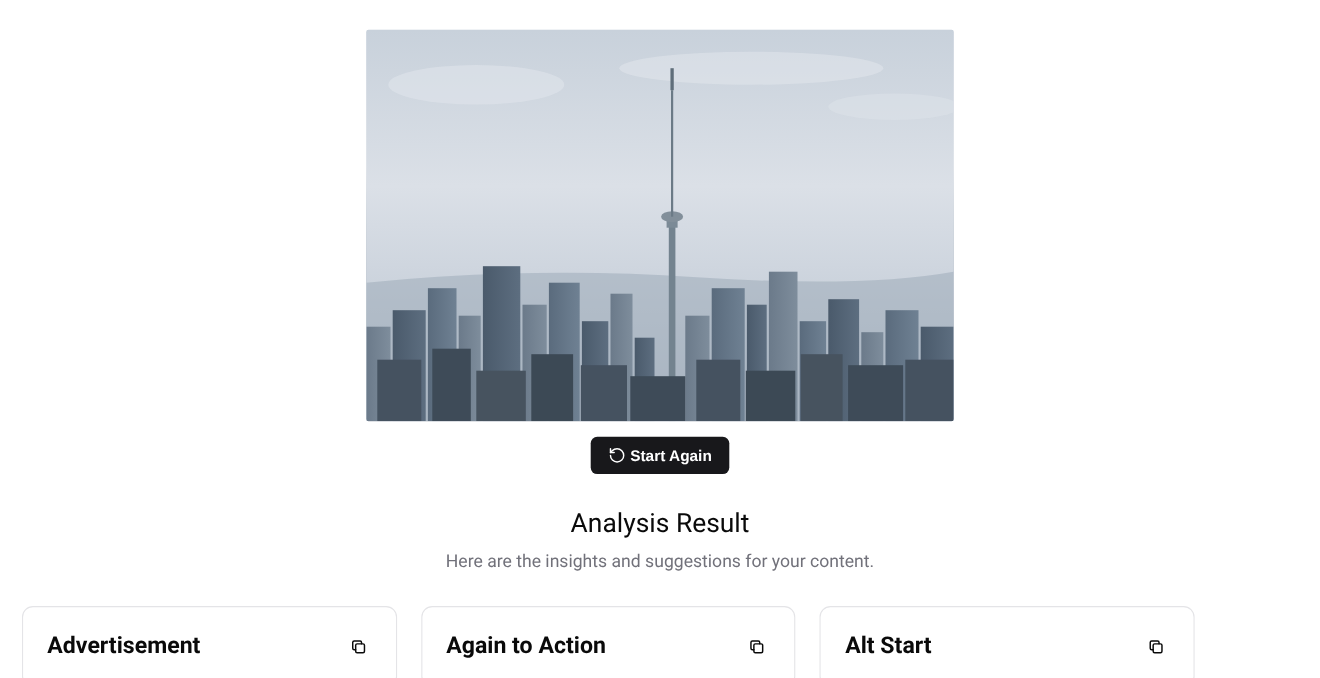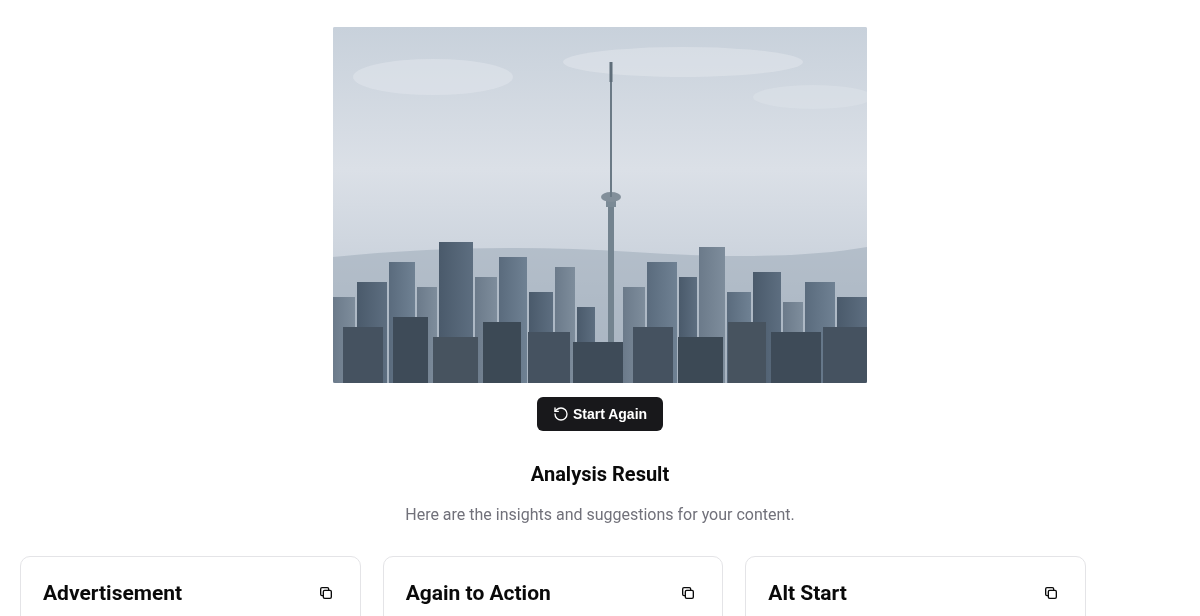--- a/index.html
+++ b/index.html
@@ -51,27 +51,27 @@
       width: 16px;
       height: 16px;
       flex-shrink: 0;
     }
     .result-section {
       margin-top: 30px;
       text-align: center;
       width: 100%;
     }
     .result-title {
-      font-size: 20px;
-      font-weight: 700;
+      font-size: 24px;
+      font-weight: 400;
       color: #0a0a0a;
       line-height: 1.3;
     }
     .result-subtitle {
-      margin-top: 18px;
+      margin-top: 8px;
       font-size: 16px;
       color: #71717a;
       font-weight: 400;
     }
     .cards {
       margin-top: 32px;
       display: grid;
       grid-template-columns: repeat(3, 1fr);
       gap: 22px;
       width: 100%;

